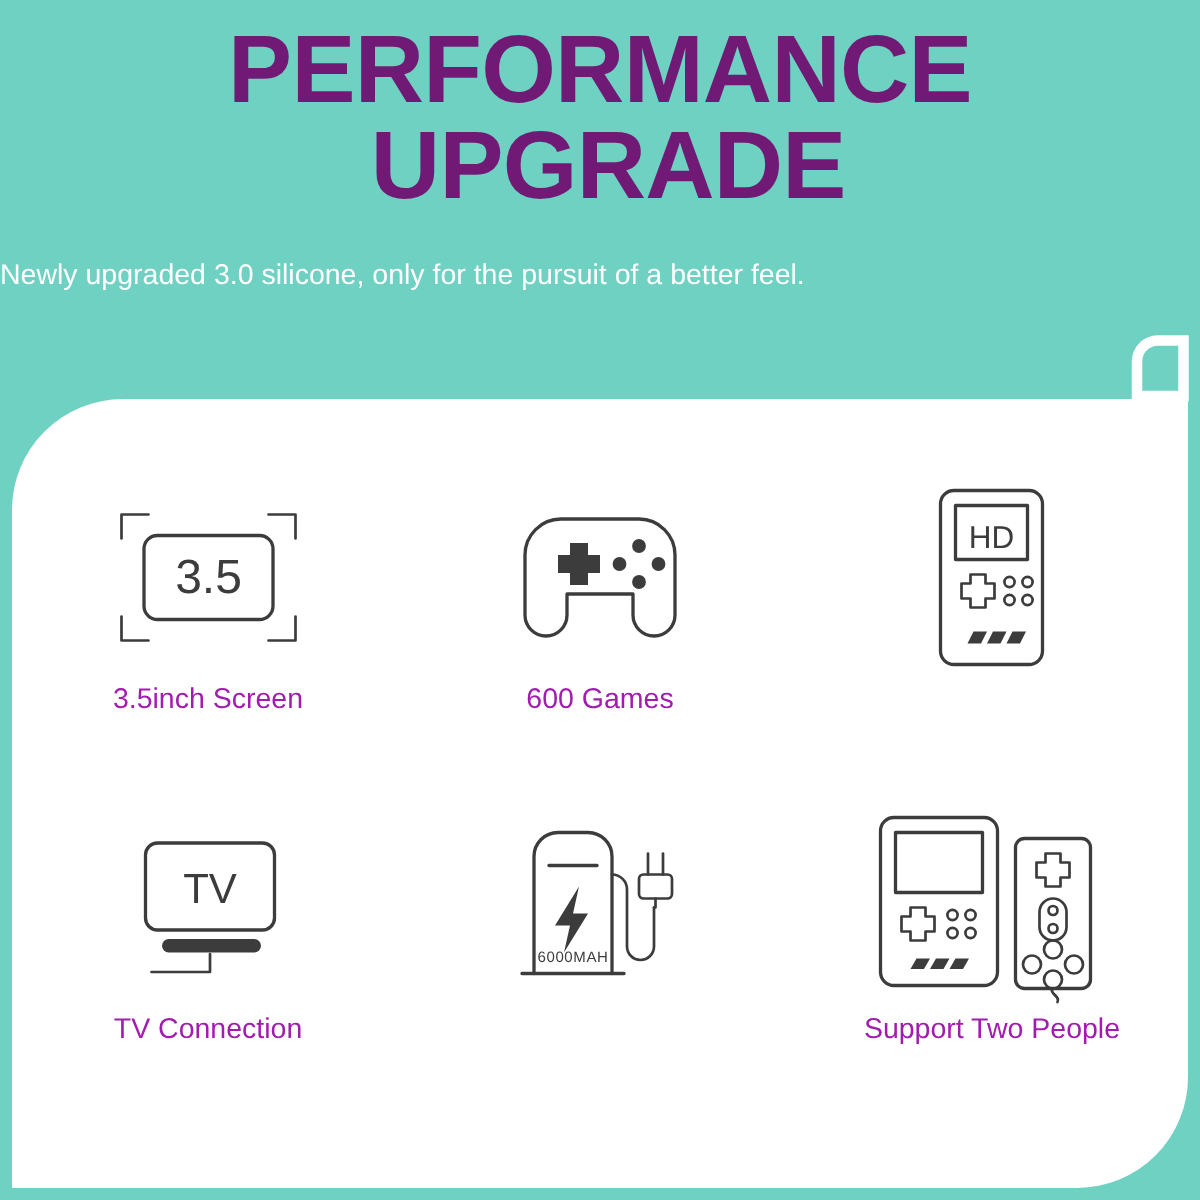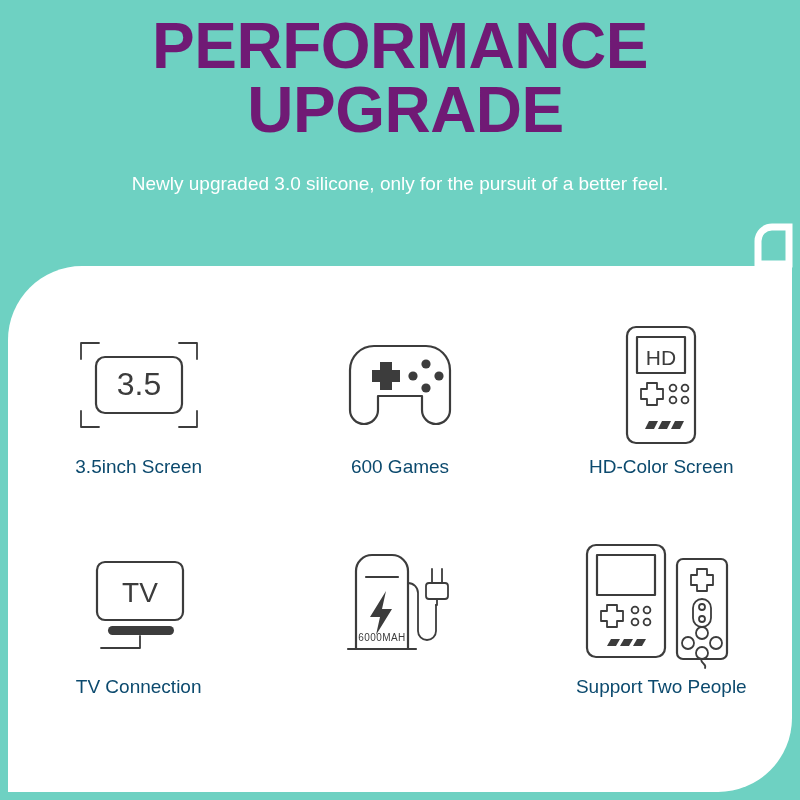--- a/index.html
+++ b/index.html
@@ -15,21 +15,21 @@
   .header{position:absolute;left:0;top:0;width:800px;height:265px;}
   .title{
     position:absolute;left:0;top:14px;width:800px;
     text-align:center;color:#701a75;
     font-size:64px;line-height:64px;font-weight:bold;
     letter-spacing:-0.5px;
   }
   .title .l2{display:block;padding-left:11px;}
   .subtitle{
     position:absolute;left:0;top:172px;width:800px;
-    text-align:center;color:#ffffff;
+    text-align:left;color:#ffffff;
     font-size:19px;line-height:24px;font-weight:normal;
   }
 
   
   .logo{
     position:absolute;left:751px;top:226px;width:40px;height:40px;
   }
   .logo svg{display:block;width:40px;height:40px;}
 
   
@@ -49,21 +49,21 @@
   }
   .cell{
     width:33.333%;
     display:flex;flex-direction:column;align-items:center;
     height:220px;
   }
   .icon-wrap{
     height:150px;display:flex;align-items:center;justify-content:center;
   }
   .cell-label{
-    color:#0c4a6e;font-size:19px;line-height:22px;
+    color:#a21caf;font-size:19px;line-height:22px;
     text-align:center;margin-top:-4px;
   }
   svg{overflow:visible;}
   .st{fill:none;stroke:#3c3c3c;stroke-width:2.2;
       stroke-linecap:round;stroke-linejoin:round;}
   .st-thin{fill:none;stroke:#3c3c3c;stroke-width:1.8;
       stroke-linecap:round;stroke-linejoin:round;}
   .fl{fill:#3c3c3c;stroke:none;}
   .txt{fill:#3c3c3c;stroke:none;font-family:"Liberation Sans",sans-serif;}
 </style>
@@ -131,21 +131,20 @@
                                       L50 76 L44 76 L44 82 L34 82 L34 76 L28 76 Z"></path>
             <circle class="st-thin" cx="60" cy="65" r="3.4"></circle>
             <circle class="st-thin" cx="72" cy="65" r="3.4"></circle>
             <circle class="st-thin" cx="60" cy="77" r="3.4"></circle>
             <circle class="st-thin" cx="72" cy="77" r="3.4"></circle>
             <path class="fl" d="M36 98 L45 98 L41 106 L32 106 Z"></path>
             <path class="fl" d="M49 98 L58 98 L54 106 L45 106 Z"></path>
             <path class="fl" d="M62 98 L71 98 L67 106 L58 106 Z"></path>
           </svg>
         </div>
-        <div class="cell-label">HD-Color Screen</div>
       </div>
 
       <div class="cell">
         <div class="icon-wrap">
           <svg width="124" height="106" viewBox="0 0 124 106" aria-hidden="true">
             <rect class="st" x="20" y="10" width="86" height="58" rx="8" ry="8"></rect>
             <text class="txt" x="63" y="50" font-size="28" text-anchor="middle">TV</text>
             <rect class="fl" x="31" y="74" width="66" height="9" rx="4.5" ry="4.5"></rect>
             <path class="st-thin" d="M24 96 L63 96 L63 84"></path>
           </svg>

